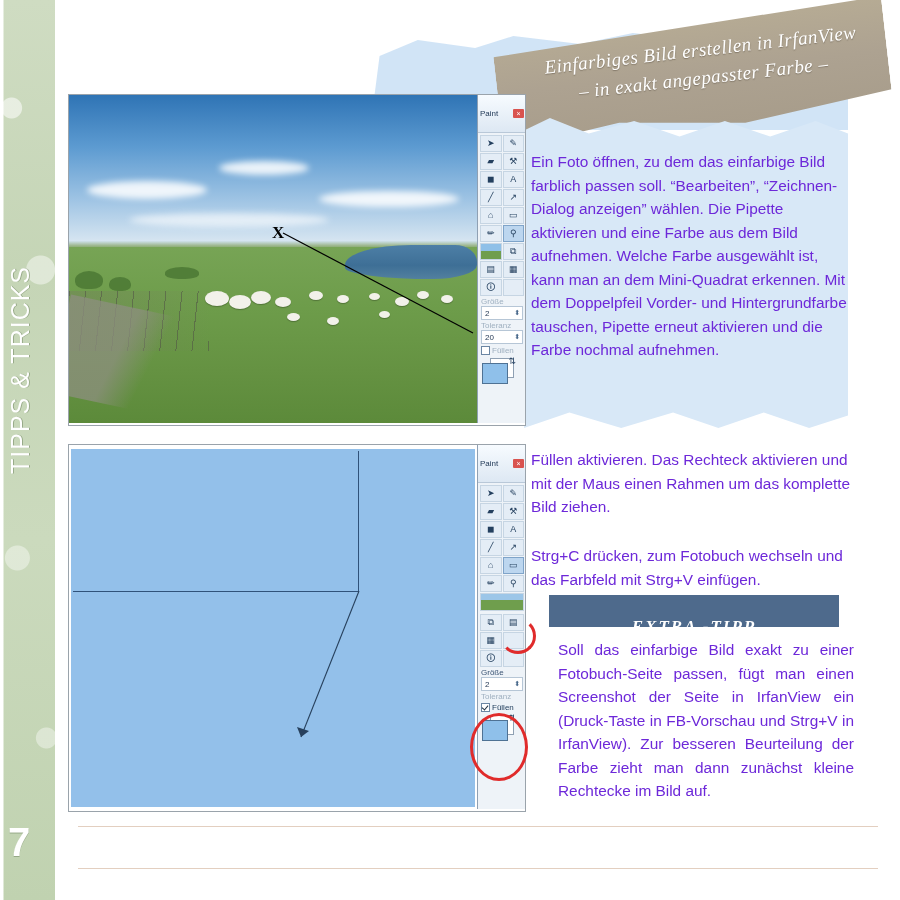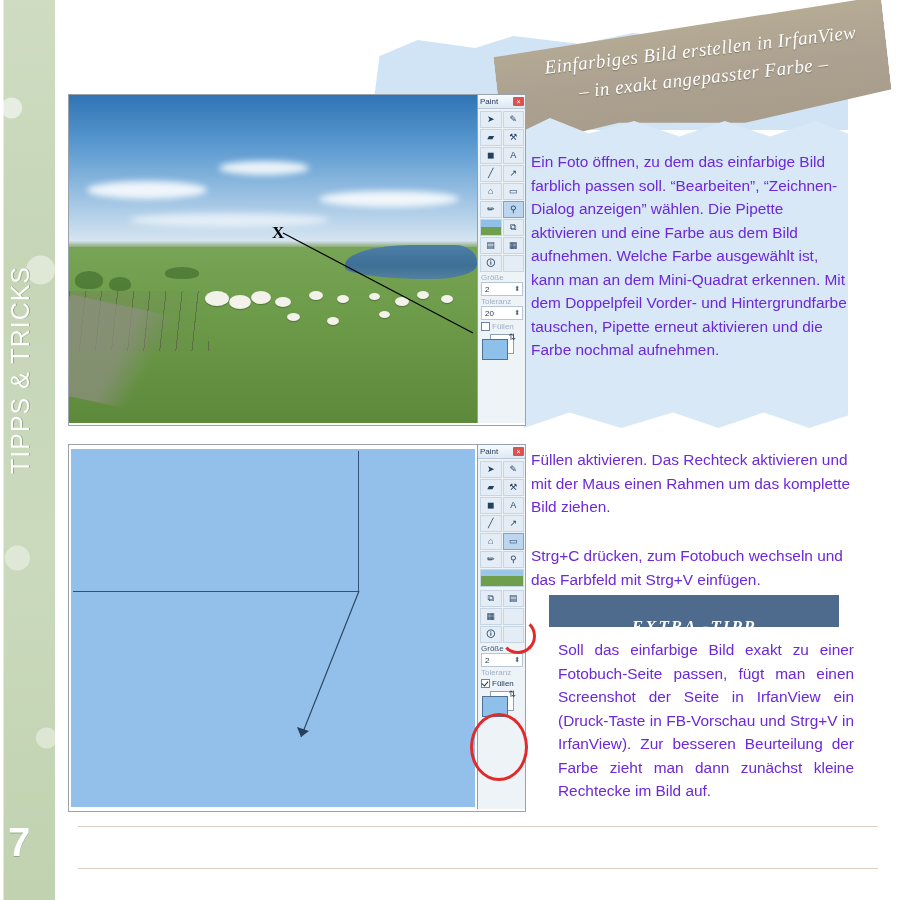--- a/index.html
+++ b/index.html
@@ -283,21 +283,21 @@
     color: #26405c;
   }
   #paint1 { left: 408px; top: 0; height: 328px; }
   #paint2 { left: 408px; top: 0; height: 364px; }
 
   .paint-title {
     height: 13px;
     background: linear-gradient(180deg,#f7fbff,#dde8f3);
     border-bottom: 1px solid #b9c8d8;
     display: flex; align-items: center; justify-content: space-between;
-    padding: 0 2px;
+    padding: 12px 2px;
     font-size: 8px;
     color: #1d3553;
   }
   .close-box {
     width: 11px; height: 9px;
     background: #d9534f;
     color: #fff;
     font-size: 7px;
     line-height: 9px;
     text-align: center;

